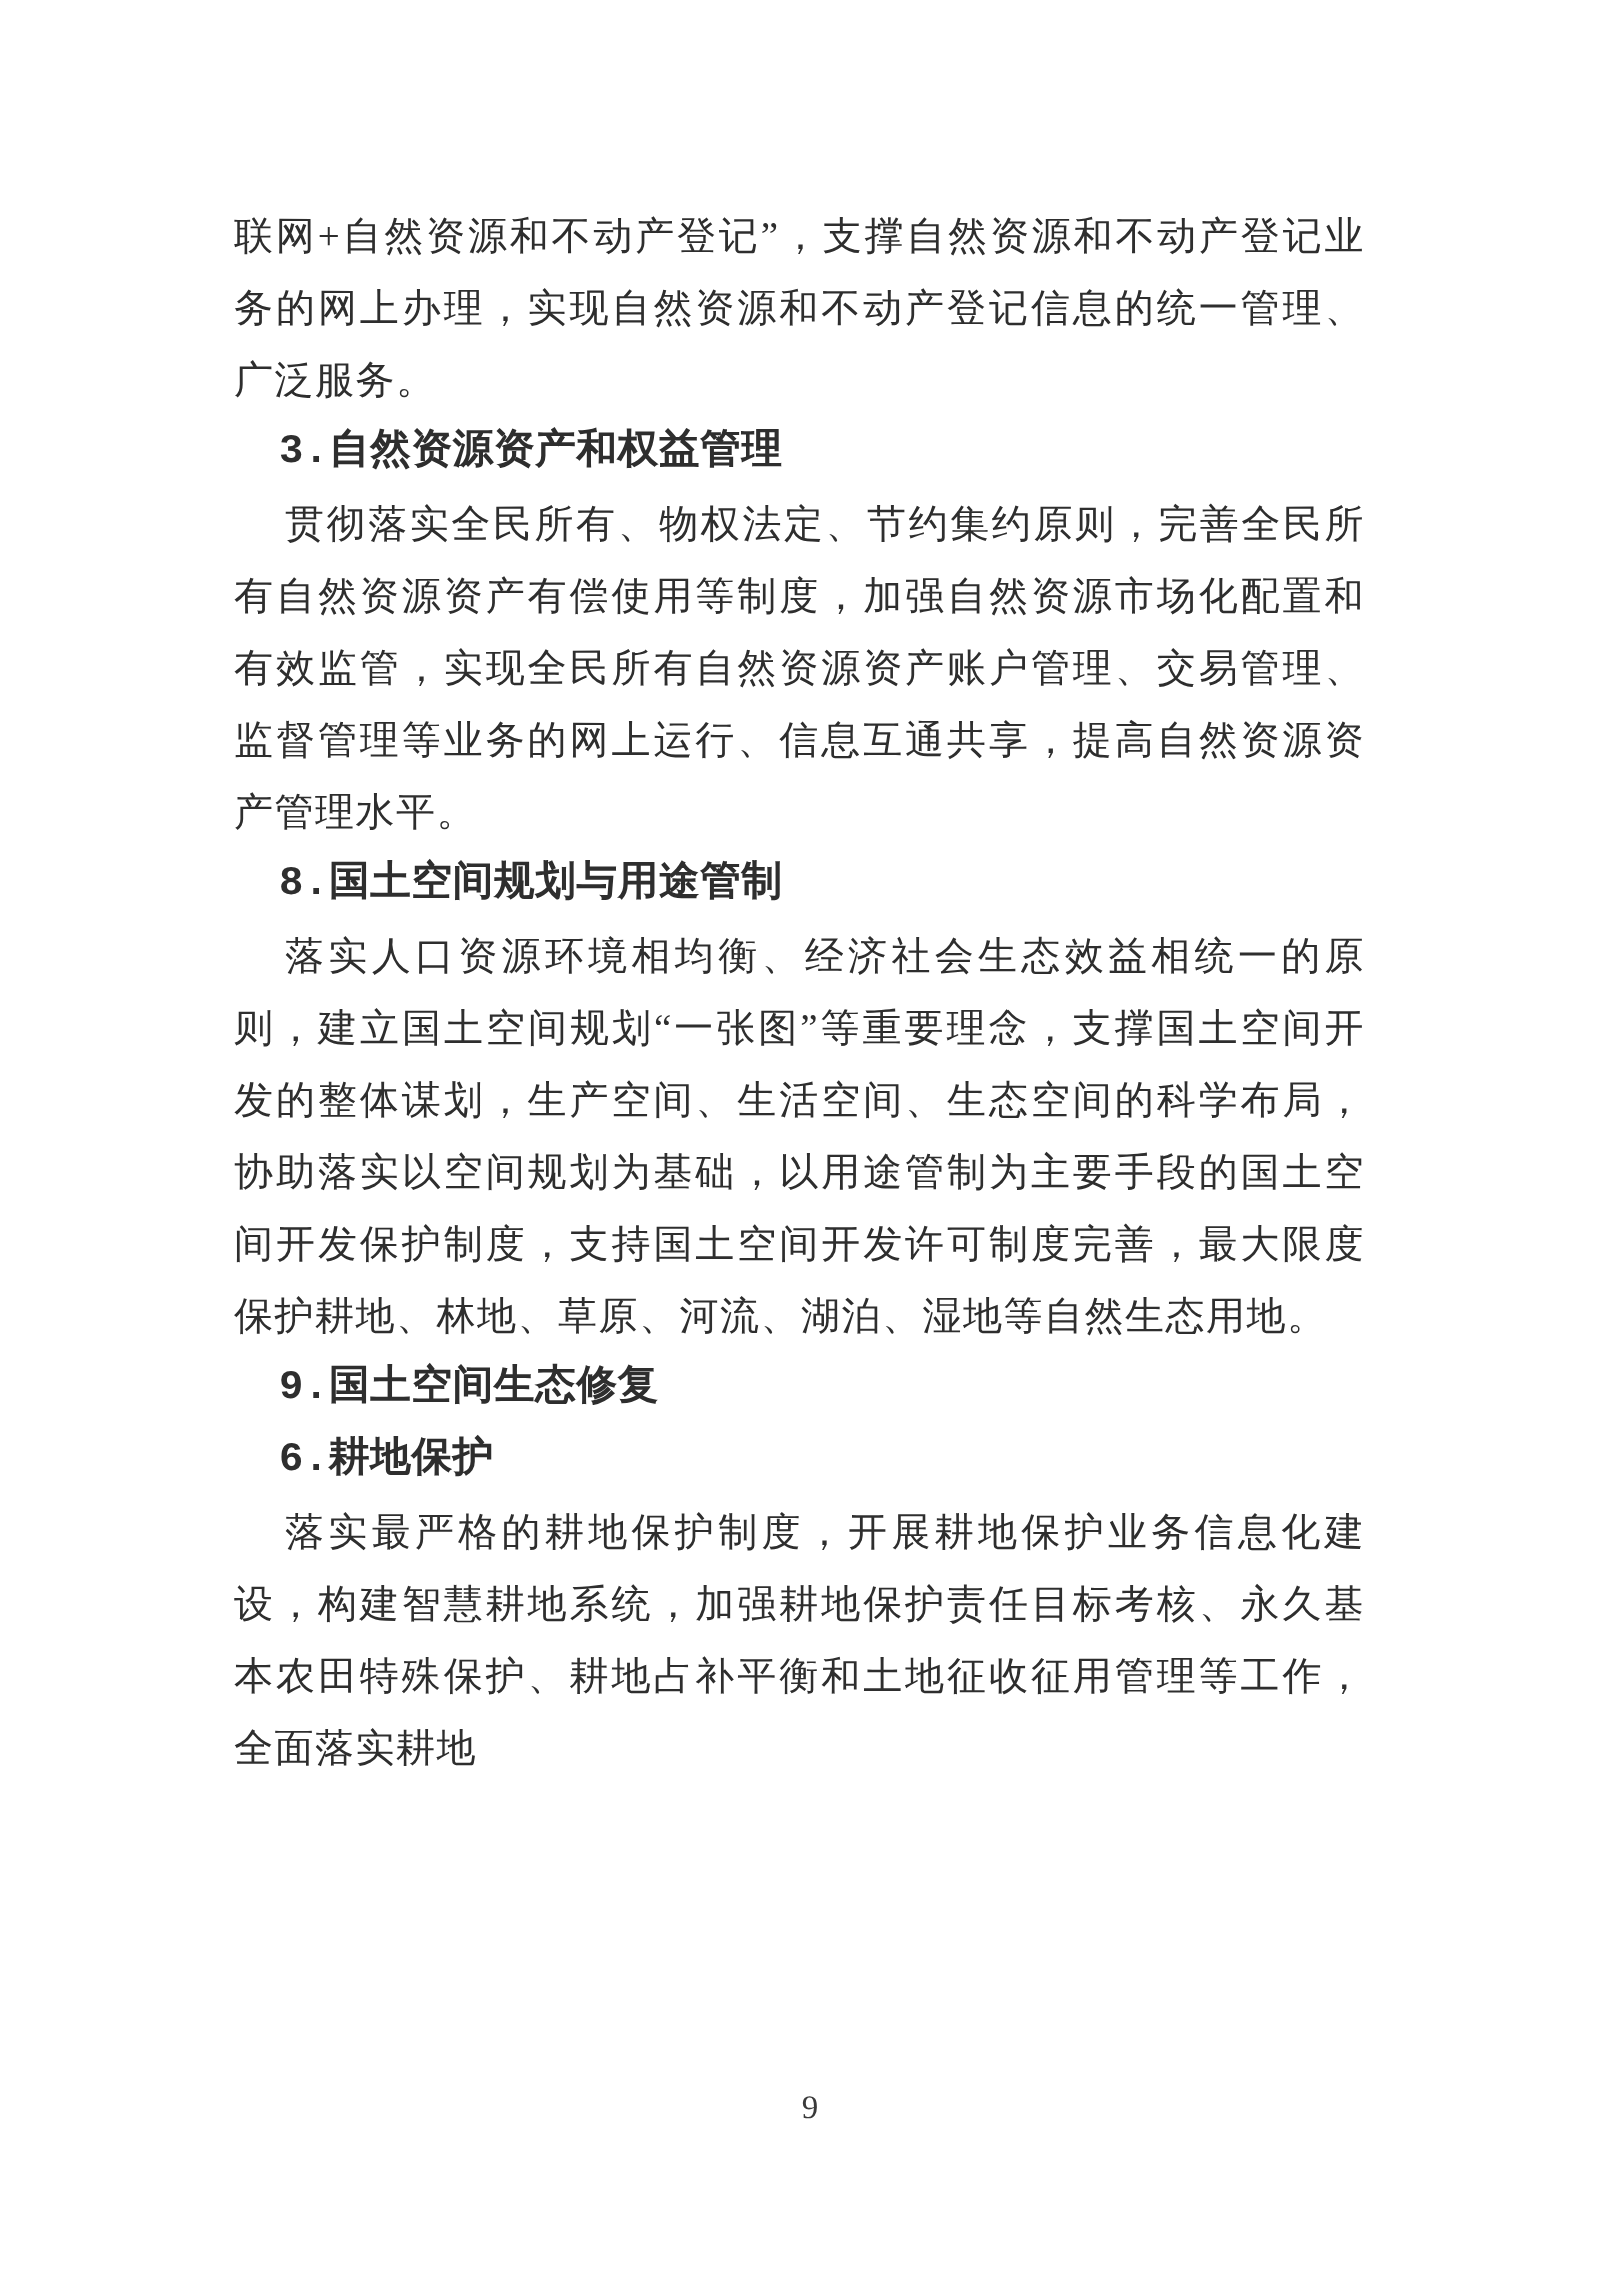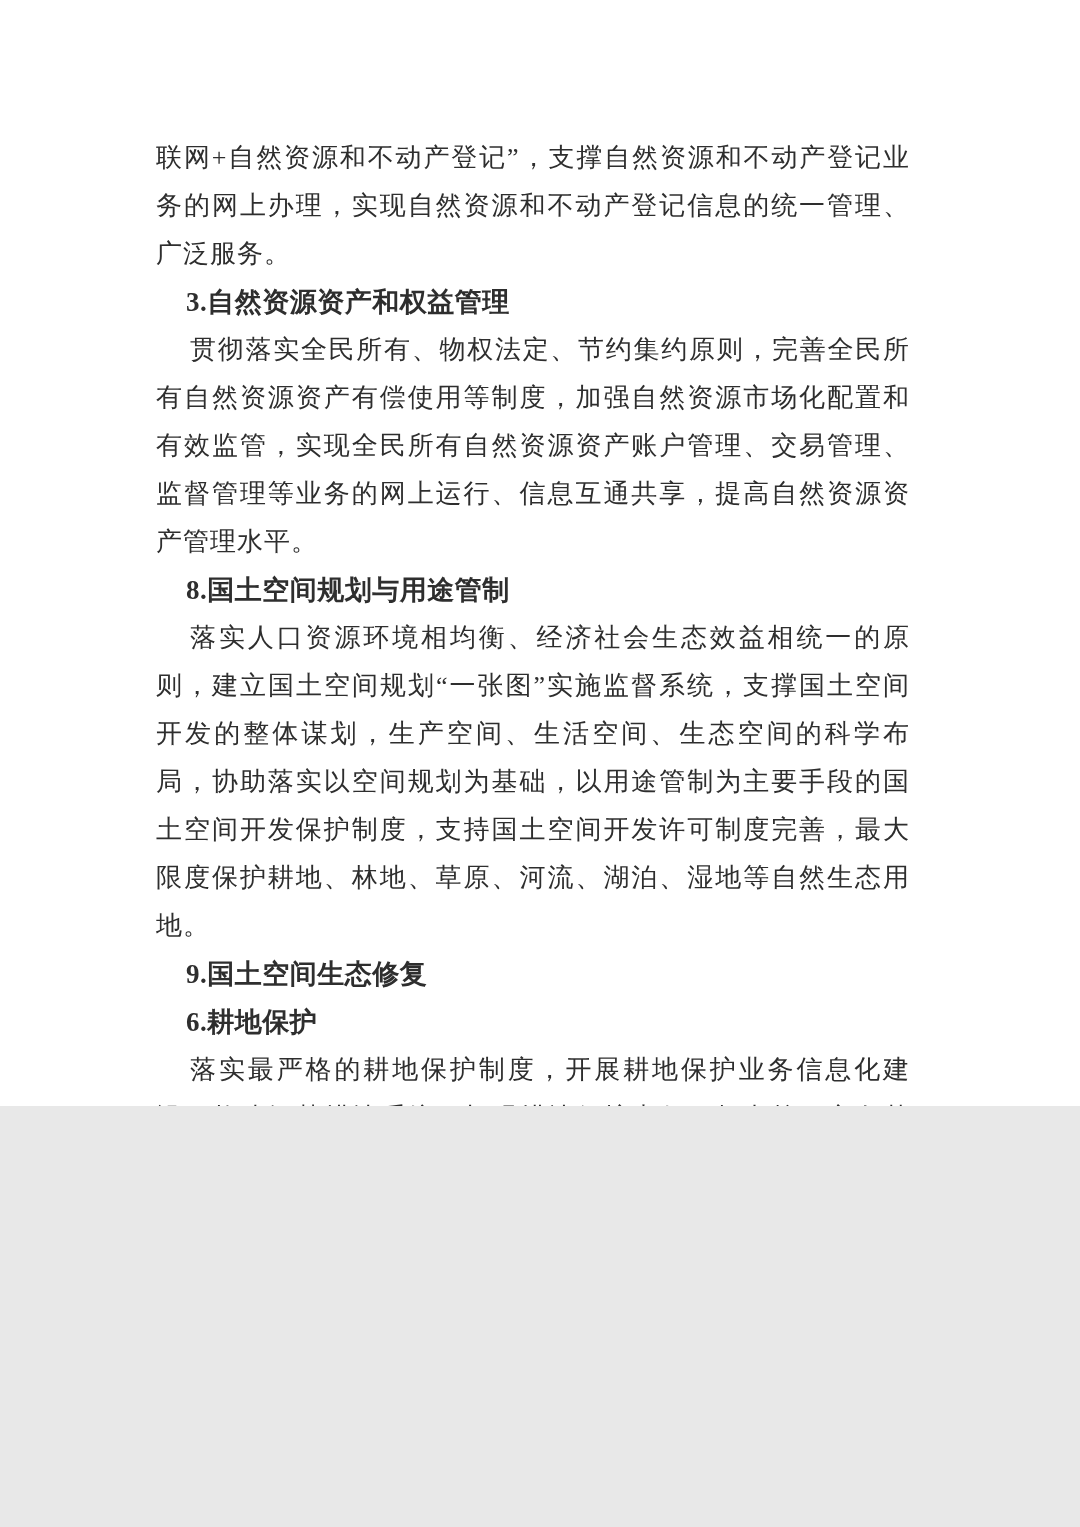--- a/index.html
+++ b/index.html
@@ -3,21 +3,21 @@
 <meta charset="utf-8">
 <style>
   html, body {
     margin: 0;
     padding: 0;
     background: #e8e8e8;
   }
   .page {
     position: relative;
     width: 1080px;
-    height: 1106px;
+    height: 1527px;
     margin: 0 auto;
     background: #ffffff;
     font-family: "Liberation Serif", "DejaVu Serif", serif;
     overflow: hidden;
   }
   .text-area {
     position: absolute;
     left: 156px;
     top: 134px;
     width: 754px;
@@ -34,20 +34,21 @@
   .para.no-indent {
     text-indent: 0;
   }
   .heading {
     margin: 0;
     font-size: 27px;
     font-weight: bold;
     padding-left: 30px;
     text-align: left;
     letter-spacing: 0.5px;
+    font-family: Liberation Mono, monospace;
   }
   .page-number {
     position: absolute;
     top: 1390px;
     left: 0;
     width: 100%;
     text-align: center;
     font-size: 22px;
     line-height: 30px;
     color: #3a3a3a;
@@ -56,19 +57,19 @@
 </style>
 </head>
 <body>
 
 <div class="page">
   <div class="text-area" id="text-area">
       <p class="para no-indent">联网+自然资源和不动产登记”，支撑自然资源和不动产登记业务的网上办理，实现自然资源和不动产登记信息的统一管理、广泛服务。</p>
       <h3 class="heading">3.自然资源资产和权益管理</h3>
       <p class="para">贯彻落实全民所有、物权法定、节约集约原则，完善全民所有自然资源资产有偿使用等制度，加强自然资源市场化配置和有效监管，实现全民所有自然资源资产账户管理、交易管理、监督管理等业务的网上运行、信息互通共享，提高自然资源资产管理水平。</p>
       <h3 class="heading">8.国土空间规划与用途管制</h3>
-      <p class="para">落实人口资源环境相均衡、经济社会生态效益相统一的原则，建立国土空间规划“一张图”实施监督系统，支撑国土空间开发的整体谋划，生产空间、生活空间、生态空间的科学布局，协助落实以空间规划为基础，以用途管制为主要手段的国土空间开发保护制度，支持国土空间开发许可制度完善，最大限度保护耕地、林地、草原、河流、湖泊、湿地等自然生态用地。</p>
+      <p class="para">落实人口资源环境相均衡、经济社会生态效益相统一的原则，建立国土空间规划“一张图”等重要理念，支撑国土空间开发的整体谋划，生产空间、生活空间、生态空间的科学布局，协助落实以空间规划为基础，以用途管制为主要手段的国土空间开发保护制度，支持国土空间开发许可制度完善，最大限度保护耕地、林地、草原、河流、湖泊、湿地等自然生态用地。</p>
       <h3 class="heading">9.国土空间生态修复</h3>
       <h3 class="heading">6.耕地保护</h3>
       <p class="para">落实最严格的耕地保护制度，开展耕地保护业务信息化建设，构建智慧耕地系统，加强耕地保护责任目标考核、永久基本农田特殊保护、耕地占补平衡和土地征收征用管理等工作，全面落实耕地</p>
     </div>
   <div class="page-number">9</div>
 </div>
 
 </body></html>

